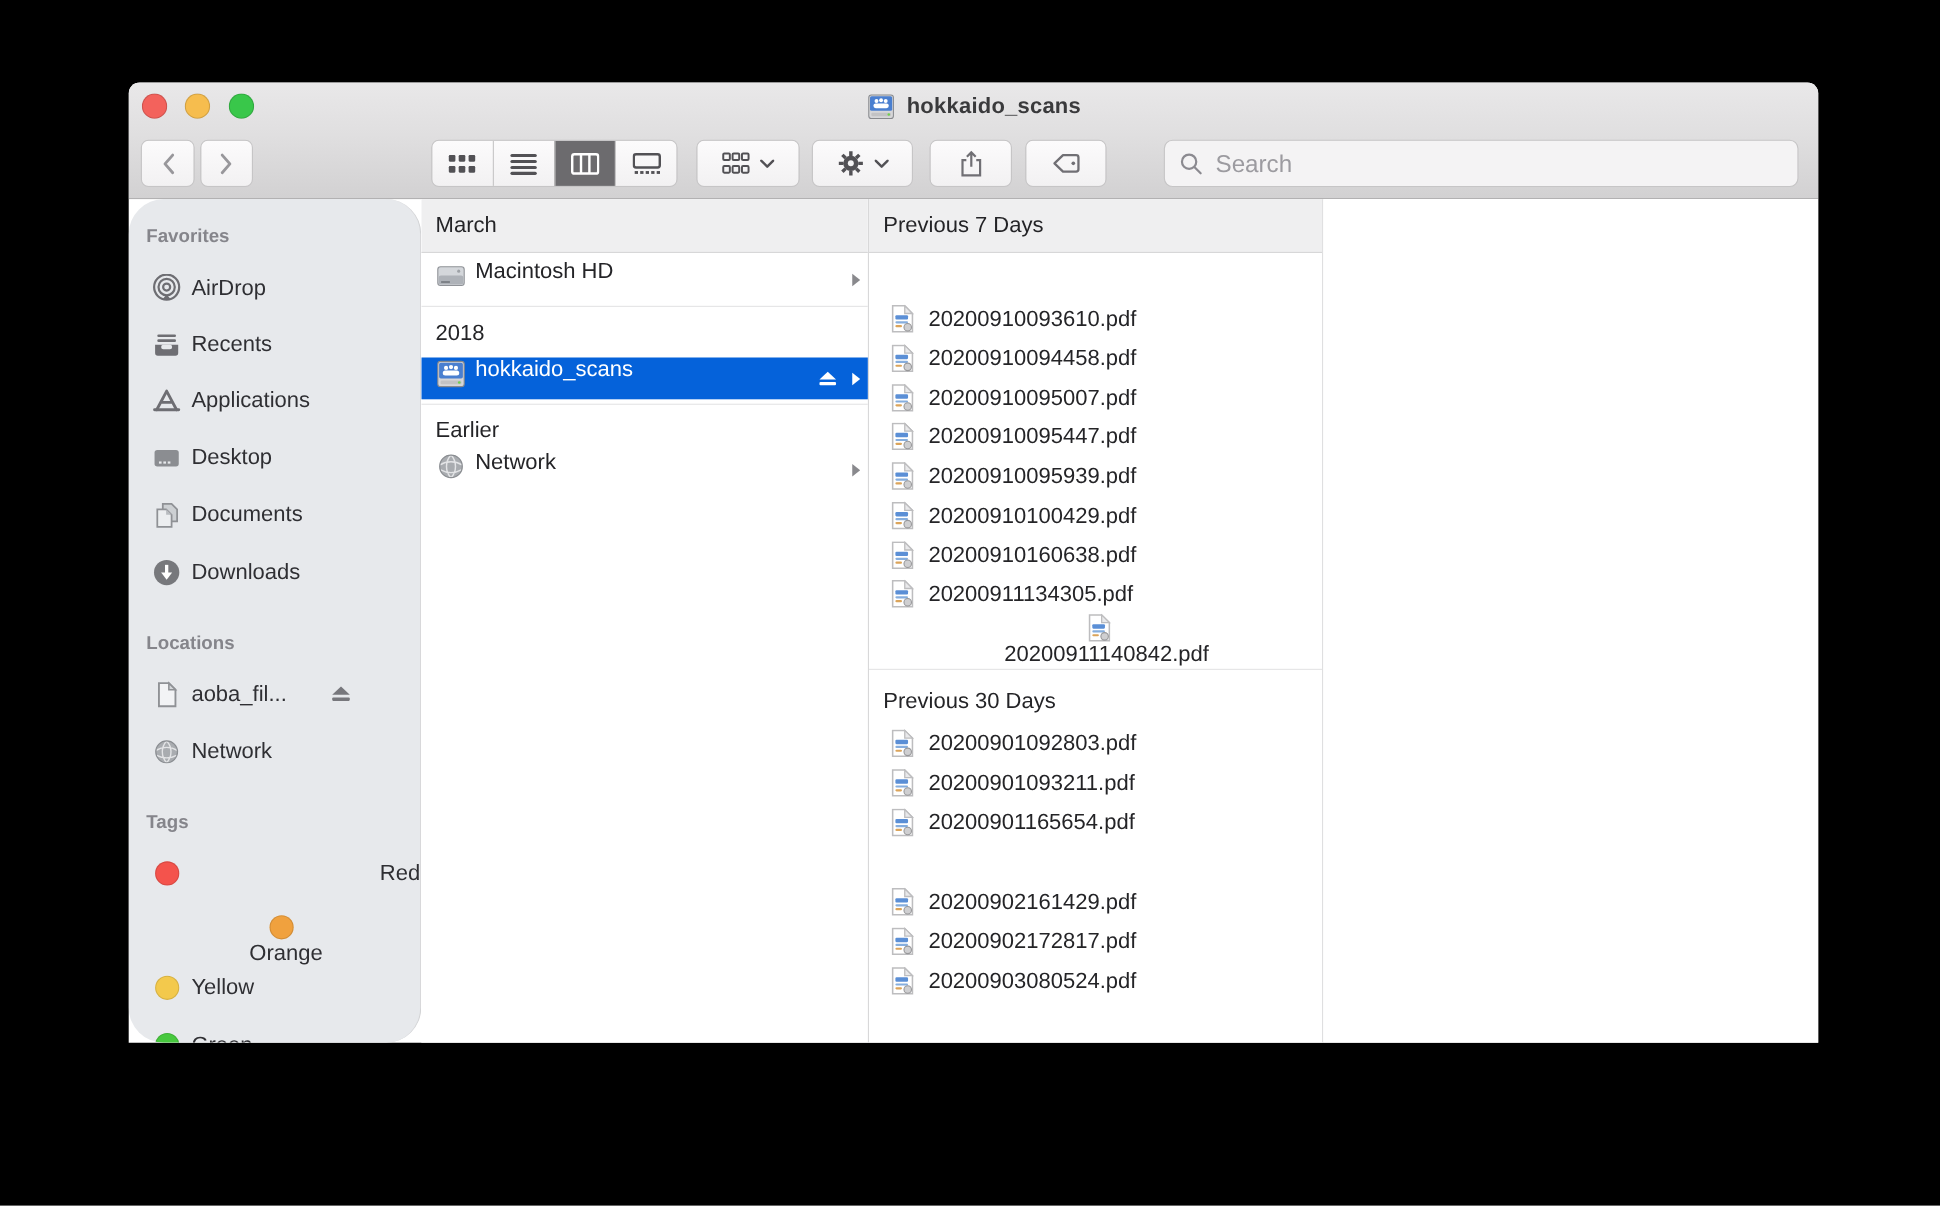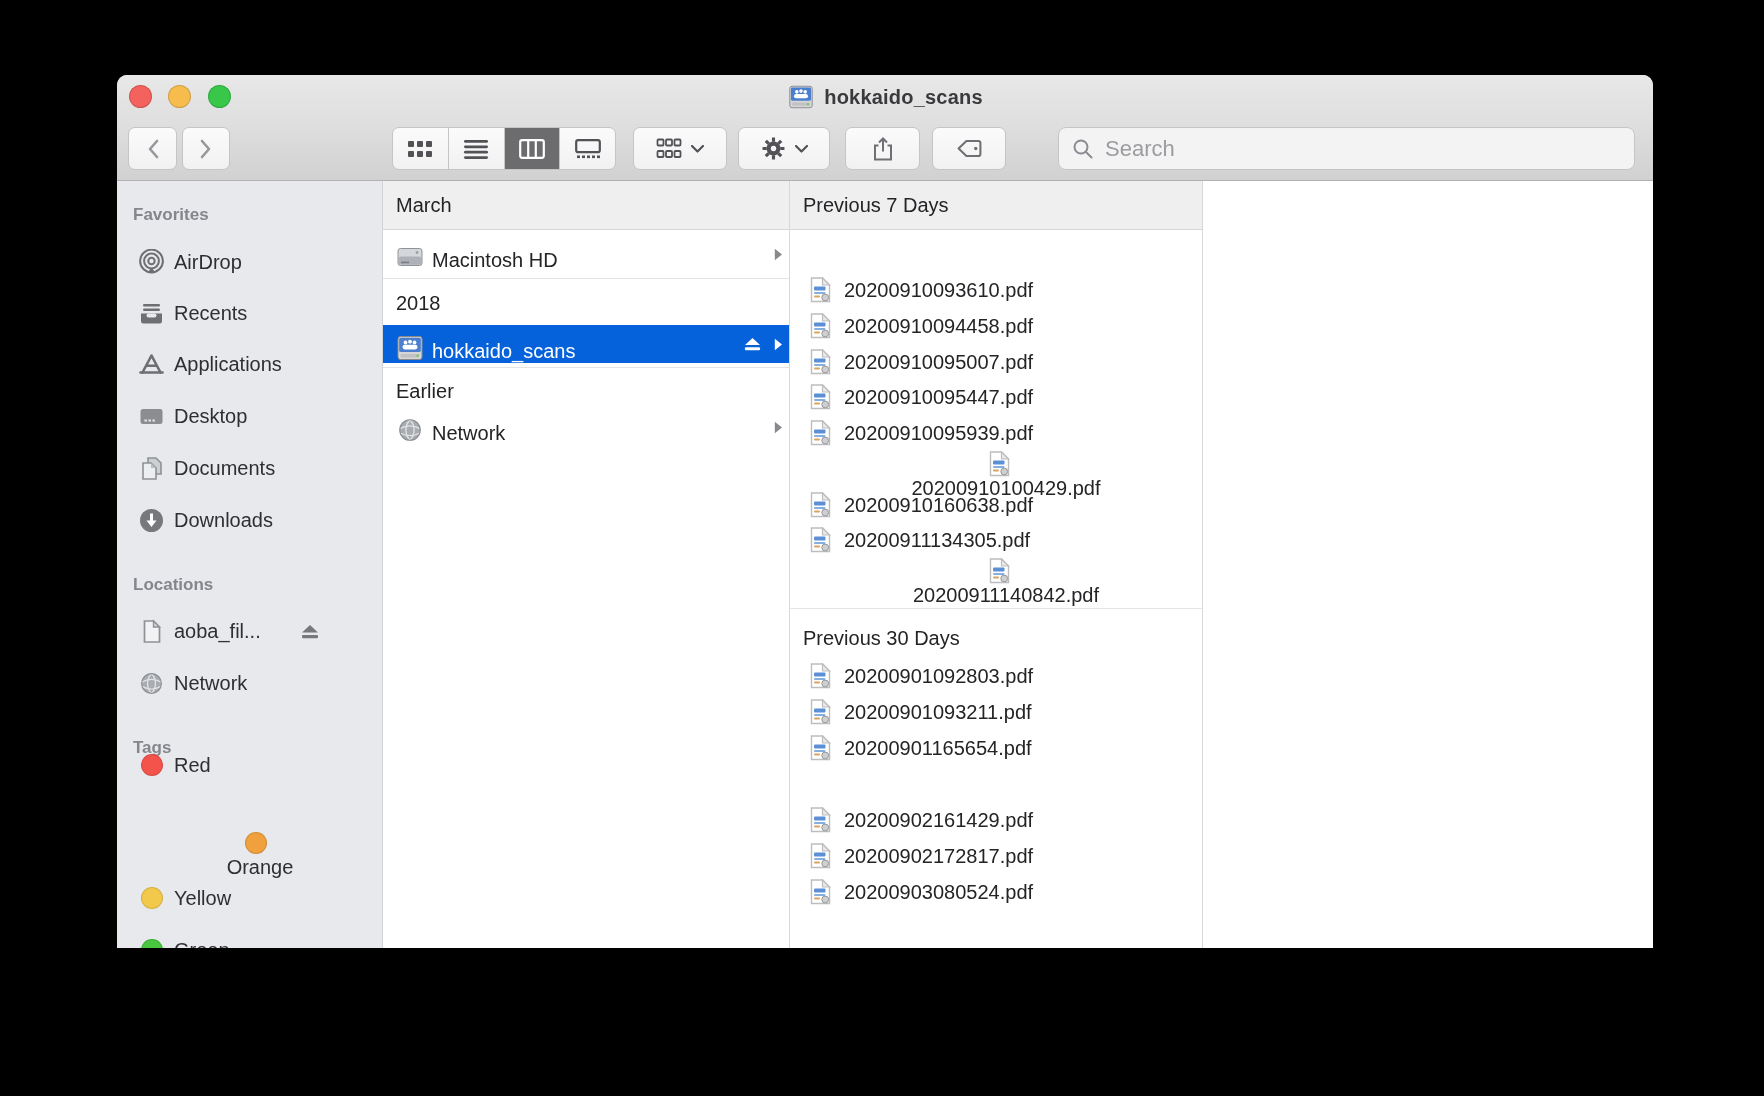--- a/index.html
+++ b/index.html
@@ -29,35 +29,35 @@
   .seg{flex:1;display:flex;align-items:center;justify-content:center;}
   .seg + .seg{border-left:1px solid #c6c5c6;}
   .seg.sel{background:#6c6b6e;}
   .search-field{position:absolute;top:52px;left:941px;width:577px;height:43px;background:#f4f3f4;
     border:1px solid #c6c5c6;border-radius:8px;box-sizing:border-box;display:flex;align-items:center;padding-left:13px;gap:9px;}
   .search-field input{flex:1;border:none;outline:none;background:transparent;font-size:22px;color:#333;
     font-family:"Liberation Sans",sans-serif;}
   .search-field input::placeholder{color:#9c9ba0;}
   
   .content{position:absolute;top:106px;left:0;right:0;bottom:0;display:flex;}
-  .sidebar{width:265px;flex:none;background:#e7e9ec;border-right:1px solid #d2d3d5;position:relative;overflow:hidden;}
+  .sidebar{width:265px;flex:none;background:#e7e9ec;border-right:1px solid #d2d3d5;position:relative;overflow:hidden;border-radius:32px;}
   .sec-label{position:absolute;left:16px;font-size:17px;font-weight:700;color:#85858b;}
   .srow{position:absolute;left:0;width:100%;height:36px;display:flex;align-items:center;padding-left:21px;box-sizing:border-box;font-size:20px;color:#2f2f33;}
   .sicon{width:27px;height:27px;margin-right:9px;flex:none;display:flex;align-items:center;justify-content:center;}
   .tag-dot{width:22px;height:22px;border-radius:50%;margin:2px;box-shadow:inset 0 0 0 1px rgba(0,0,0,.12);}
   .srow .eject-wrap{position:absolute;left:183px;top:9px;}
   .col{position:relative;background:#fff;flex:none;overflow:hidden;border-right:1px solid #d8d8d9;}
   .col1{width:406px;}
   .col2{width:412px;}
   .col3{flex:1;background:#fff;border-right:none;}
   .band{position:absolute;left:0;right:0;top:0;height:49px;background:#efeff0;border-bottom:1px solid #d7d7d8;
     display:flex;align-items:center;padding-left:13px;box-sizing:border-box;font-size:20px;font-weight:500;color:#242427;}
   .inline-hd{position:absolute;left:0;right:0;height:36px;display:flex;align-items:center;padding-left:13px;font-size:20px;font-weight:500;color:#242427;}
   .hairline{position:absolute;left:0;right:0;height:1px;background:#e4e4e5;}
-  .crow{position:absolute;left:0;right:0;height:36px;display:flex;align-items:flex-end;padding-left:12px;box-sizing:border-box;font-size:20px;color:#242427;}
+  .crow{position:absolute;left:0;right:0;height:36px;display:flex;align-items:flex-start;padding-left:12px;box-sizing:border-box;font-size:20px;color:#242427;}
   .crow .cicon{width:30px;height:30px;margin-right:7px;flex:none;display:flex;align-items:center;justify-content:center;}
   .crow.sel{background:#0562da;color:#fff;height:38px;}
   .crow .tail{position:absolute;top:0;height:100%;display:flex;align-items:center;}
   .frow{position:absolute;left:0;right:0;height:36px;display:flex;align-items:center;padding-left:20px;box-sizing:border-box;font-size:20px;color:#242427;}
   .frow .ficon{width:21px;height:26px;margin-right:13px;flex:none;}
   .hidden-defs{position:absolute;width:0;height:0;overflow:hidden;}
 </style>
 </head>
 <body>
 
@@ -362,21 +362,21 @@
         <span class="sicon">
             <svg width="27" height="27" viewBox="0 0 30 30">
               <use href="#i-globe"></use>
             </svg>
           </span>
         <span>Network</span>
       </div>
 
       <div class="sec-label" style="top:557px;">Tags</div>
 
-      <div class="srow" style="top:566px;">
+      <div class="srow" style="top:595px;justify-content:space-between;">
         <span class="sicon">
             <span class="tag-dot" style="background: rgb(244, 83, 76);"></span>
           </span>
         <span>Red</span>
       </div>
       <div class="srow" style="top:648px;flex-direction:column;">
         <span class="sicon">
             <span class="tag-dot" style="background: rgb(240, 161, 62);"></span>
           </span>
         <span>Orange</span>
@@ -478,21 +478,21 @@
             <use href="#i-pdf"></use>
           </svg>
           <span>20200910095447.pdf</span>
         </div>
       <div class="frow" style="top:234px;">
           <svg class="ficon">
             <use href="#i-pdf"></use>
           </svg>
           <span>20200910095939.pdf</span>
         </div>
-      <div class="frow" style="top:270px;flex-direction:column;">
+      <div class="frow" style="top:270px;">
           <svg class="ficon">
             <use href="#i-pdf"></use>
           </svg>
           <span>20200910100429.pdf</span>
         </div>
       <div class="frow" style="top:306px;">
           <svg class="ficon">
             <use href="#i-pdf"></use>
           </svg>
           <span>20200910160638.pdf</span>

